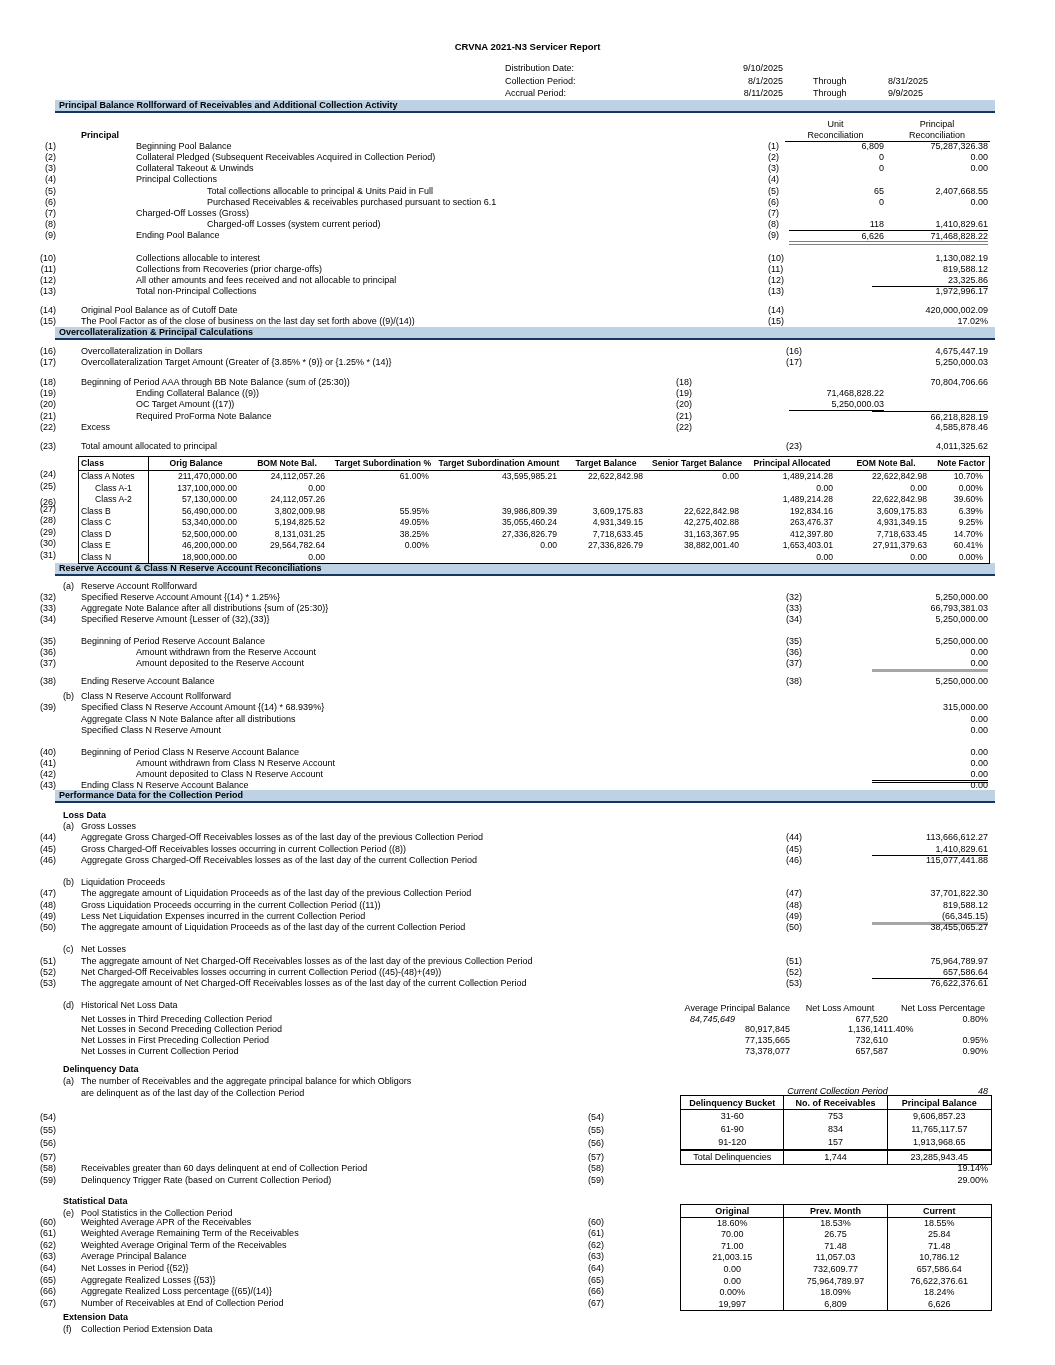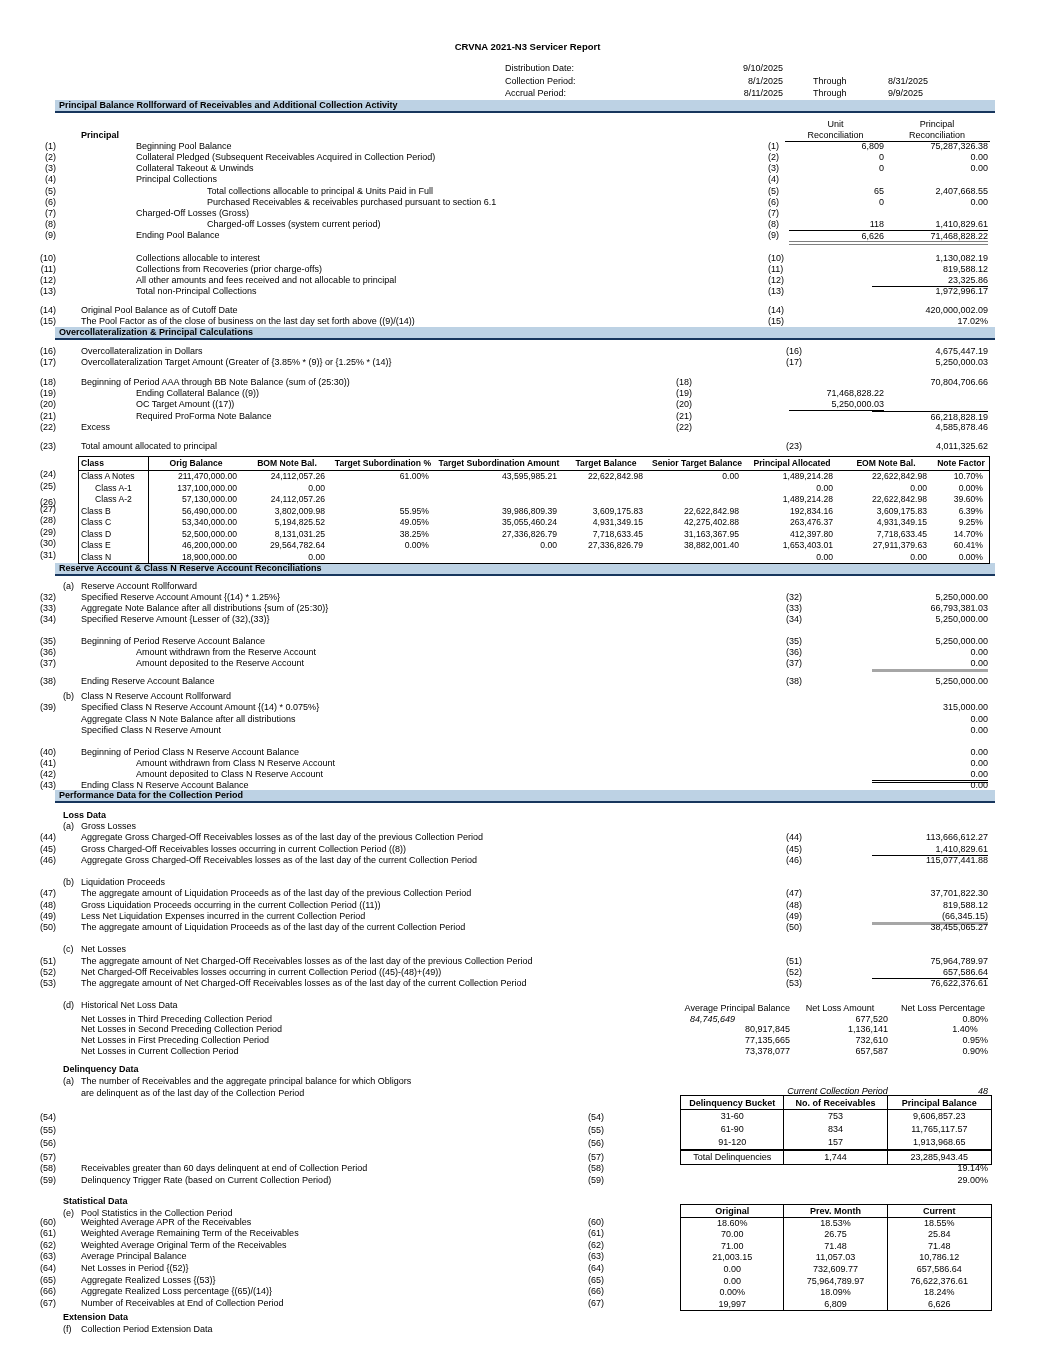--- a/index.html
+++ b/index.html
@@ -285,21 +285,21 @@
       <span class="lbl i1">Ending Reserve Account Balance</span>
       <span class="rn r-c">(38)</span>
       <span class="v2">5,250,000.00</span>
     </div>
     <div class="ln" style="top: 691.4px; height: 11.05px; line-height: 11.05px;">
       <span class="m">(b)</span>
       <span class="lbl i1">Class N Reserve Account Rollforward</span>
     </div>
     <div class="ln" style="top: 702.45px; height: 11.05px; line-height: 11.05px;">
       <span class="n">(39)</span>
-      <span class="lbl i1">Specified Class N Reserve Account Amount {(14) * 0.075%}</span>
+      <span class="lbl i1">Specified Class N Reserve Account Amount {(14) * 68.939%}</span>
       <span class="v2">315,000.00</span>
     </div>
     <div class="ln" style="top: 713.5px; height: 11.05px; line-height: 11.05px;">
       <span class="lbl i1">Aggregate Class N Note Balance after all distributions</span>
       <span class="v2">0.00</span>
     </div>
     <div class="ln" style="top: 724.55px; height: 11.05px; line-height: 11.05px;">
       <span class="lbl i1">Specified Class N Reserve Amount</span>
       <span class="v2">0.00</span>
     </div>
@@ -563,21 +563,21 @@
     <div class="ln" style="top: 1013.7px; height: 10.7px; line-height: 10.7px;">
       <span class="lbl i1">Net Losses in Third Preceding Collection Period</span>
       <span class="lbl" style="left: 690px; width: 100px;  font-style: italic;">84,745,649</span>
       <span class="lbl" style="left: 788px; width: 100px; text-align: right;">677,520</span>
       <span class="lbl" style="left: 888px; width: 100px; text-align: right;">0.80%</span>
     </div>
     <div class="ln" style="top: 1024.4px; height: 10.7px; line-height: 10.7px;">
       <span class="lbl i1">Net Losses in Second Preceding Collection Period</span>
       <span class="lbl" style="left: 690px; width: 100px; text-align: right;">80,917,845</span>
       <span class="lbl" style="left: 788px; width: 100px; text-align: right;">1,136,141</span>
-      <span class="lbl" style="left: 888px; width: 100px; text-align: center; margin-left: 27px;">1.40%</span>
+      <span class="lbl" style="left: 888px; width: 100px; text-align: left;">1.40%</span>
     </div>
     <div class="ln" style="top: 1035.1px; height: 10.7px; line-height: 10.7px;">
       <span class="lbl i1">Net Losses in First Preceding Collection Period</span>
       <span class="lbl" style="left: 690px; width: 100px; text-align: right;">77,135,665</span>
       <span class="lbl" style="left: 788px; width: 100px; text-align: right;">732,610</span>
       <span class="lbl" style="left: 888px; width: 100px; text-align: right;">0.95%</span>
     </div>
     <div class="ln" style="top: 1045.8px; height: 10.7px; line-height: 10.7px;">
       <span class="lbl i1">Net Losses in Current Collection Period</span>
       <span class="lbl" style="left: 690px; width: 100px; text-align: right;">73,378,077</span>

